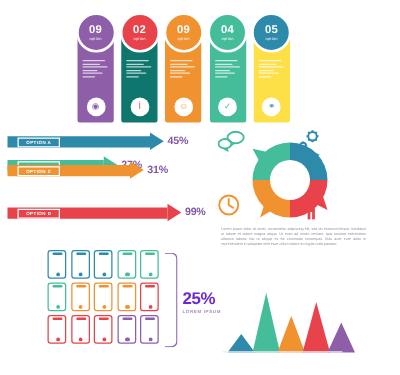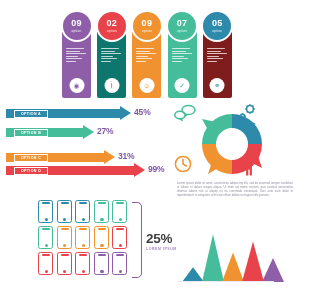--- a/index.html
+++ b/index.html
@@ -53,21 +53,21 @@
     font-size:2.9px;line-height:3.9px;color:#8e8e9e;text-align:justify;
   }
 
   
   .phones{position:absolute;left:38px;top:200px;width:96px;height:78px;}
   .phone{position:absolute;width:15px;height:23px;border:1.6px solid #888;border-radius:2.4px;box-sizing:border-box;background:#fff;}
   .phone::before{content:"";position:absolute;left:3px;top:1.4px;width:8px;height:1.6px;border-radius:1px;background:currentColor;}
   .phone::after{content:"";position:absolute;left:5.6px;bottom:1.2px;width:3.2px;height:3.2px;border-radius:50%;background:currentColor;}
   .bracket{position:absolute;left:132px;top:202px;width:9px;height:74px;border:1.6px solid #8e5ea9;border-left:none;border-radius:0 5px 5px 0;}
   .stat{position:absolute;left:146px;top:232px;width:48px;}
-  .stat .big{color:#404040;font-size:13.5px;font-weight:bold;line-height:14px;letter-spacing:-.3px;}
+  .stat .big{color:#6d28d9;font-size:13.5px;font-weight:bold;line-height:14px;letter-spacing:-.3px;}
   .stat .sub{color:#a98cc0;font-size:3.6px;font-weight:bold;letter-spacing:.5px;margin-top:1px;}
 
   
   .tri-chart{position:absolute;left:178px;top:228px;width:118px;height:62px;}
   .baseline{position:absolute;left:0;bottom:8px;width:96px;height:.7px;background:#ece9f2;}
 </style>
 </head>
 <body>
 
 <div class="stage">
@@ -119,36 +119,36 @@
           <i style="width:12px"></i>
           <i style="width:16px"></i>
           <i style="width:10px"></i>
         </div>
         <div class="badge">
           <span class="gl" style="color:#f0922f">☺</span>
         </div>
       </div>
       <div class="banner" style="left: 105.6px; background: rgb(69, 189, 154);">
         <div class="circ" style="background:#45bd9a">
-          <span class="num">07</span>
+          <span class="num">04</span>
           <span class="opt">option</span>
         </div>
         <div class="lines">
           <i style="width:18px"></i>
           <i style="width:14px"></i>
           <i style="width:20px"></i>
           <i style="width:12px"></i>
           <i style="width:16px"></i>
           <i style="width:10px"></i>
         </div>
         <div class="badge">
           <span class="gl" style="color:#45bd9a">✓</span>
         </div>
       </div>
-      <div class="banner" style="left: 140.8px; background: #7f1d1d;">
+      <div class="banner" style="left: 140.8px; background: #fde047;">
         <div class="circ" style="background:#2d8aab">
           <span class="num">05</span>
           <span class="opt">option</span>
         </div>
         <div class="lines">
           <i style="width:18px"></i>
           <i style="width:14px"></i>
           <i style="width:20px"></i>
           <i style="width:12px"></i>
           <i style="width:16px"></i>
@@ -166,21 +166,21 @@
         <div class="ahead" style="left:114.10526315789474px;border-left:11px solid #2d8aab"></div>
         <div class="atab" style="background:#2d8aab">OPTION A</div>
         <div class="apct" style="left:128.10526315789474px">45%</div>
       </div>
       <div class="arrowrow" style="top: 19px; left: 4px; width: 103.053px;">
         <div class="abody" style="width:77.05263157894737px;background:#45bd9a"></div>
         <div class="ahead" style="left:77.05263157894737px;border-left:11px solid #45bd9a"></div>
         <div class="atab" style="background:#45bd9a">OPTION B</div>
         <div class="apct" style="left:91.05263157894737px">27%</div>
       </div>
-      <div class="arrowrow" style="top: 44px; left: 4px; width: 123.895px;">
+      <div class="arrowrow" style="top: 23px; left: 4px; width: 123.895px;">
         <div class="abody" style="width:97.89473684210526px;background:#f0922f"></div>
         <div class="ahead" style="left:97.89473684210526px;border-left:11px solid #f0922f"></div>
         <div class="atab" style="background:#f0922f">OPTION C</div>
         <div class="apct" style="left:111.89473684210526px">31%</div>
       </div>
       <div class="arrowrow" style="top: 57px; left: 4px; width: 154px;">
         <div class="abody" style="width:128px;background:#e8424a"></div>
         <div class="ahead" style="left:128px;border-left:11px solid #e8424a"></div>
         <div class="atab" style="background:#e8424a">OPTION D</div>
         <div class="apct" style="left:142px">99%</div>

